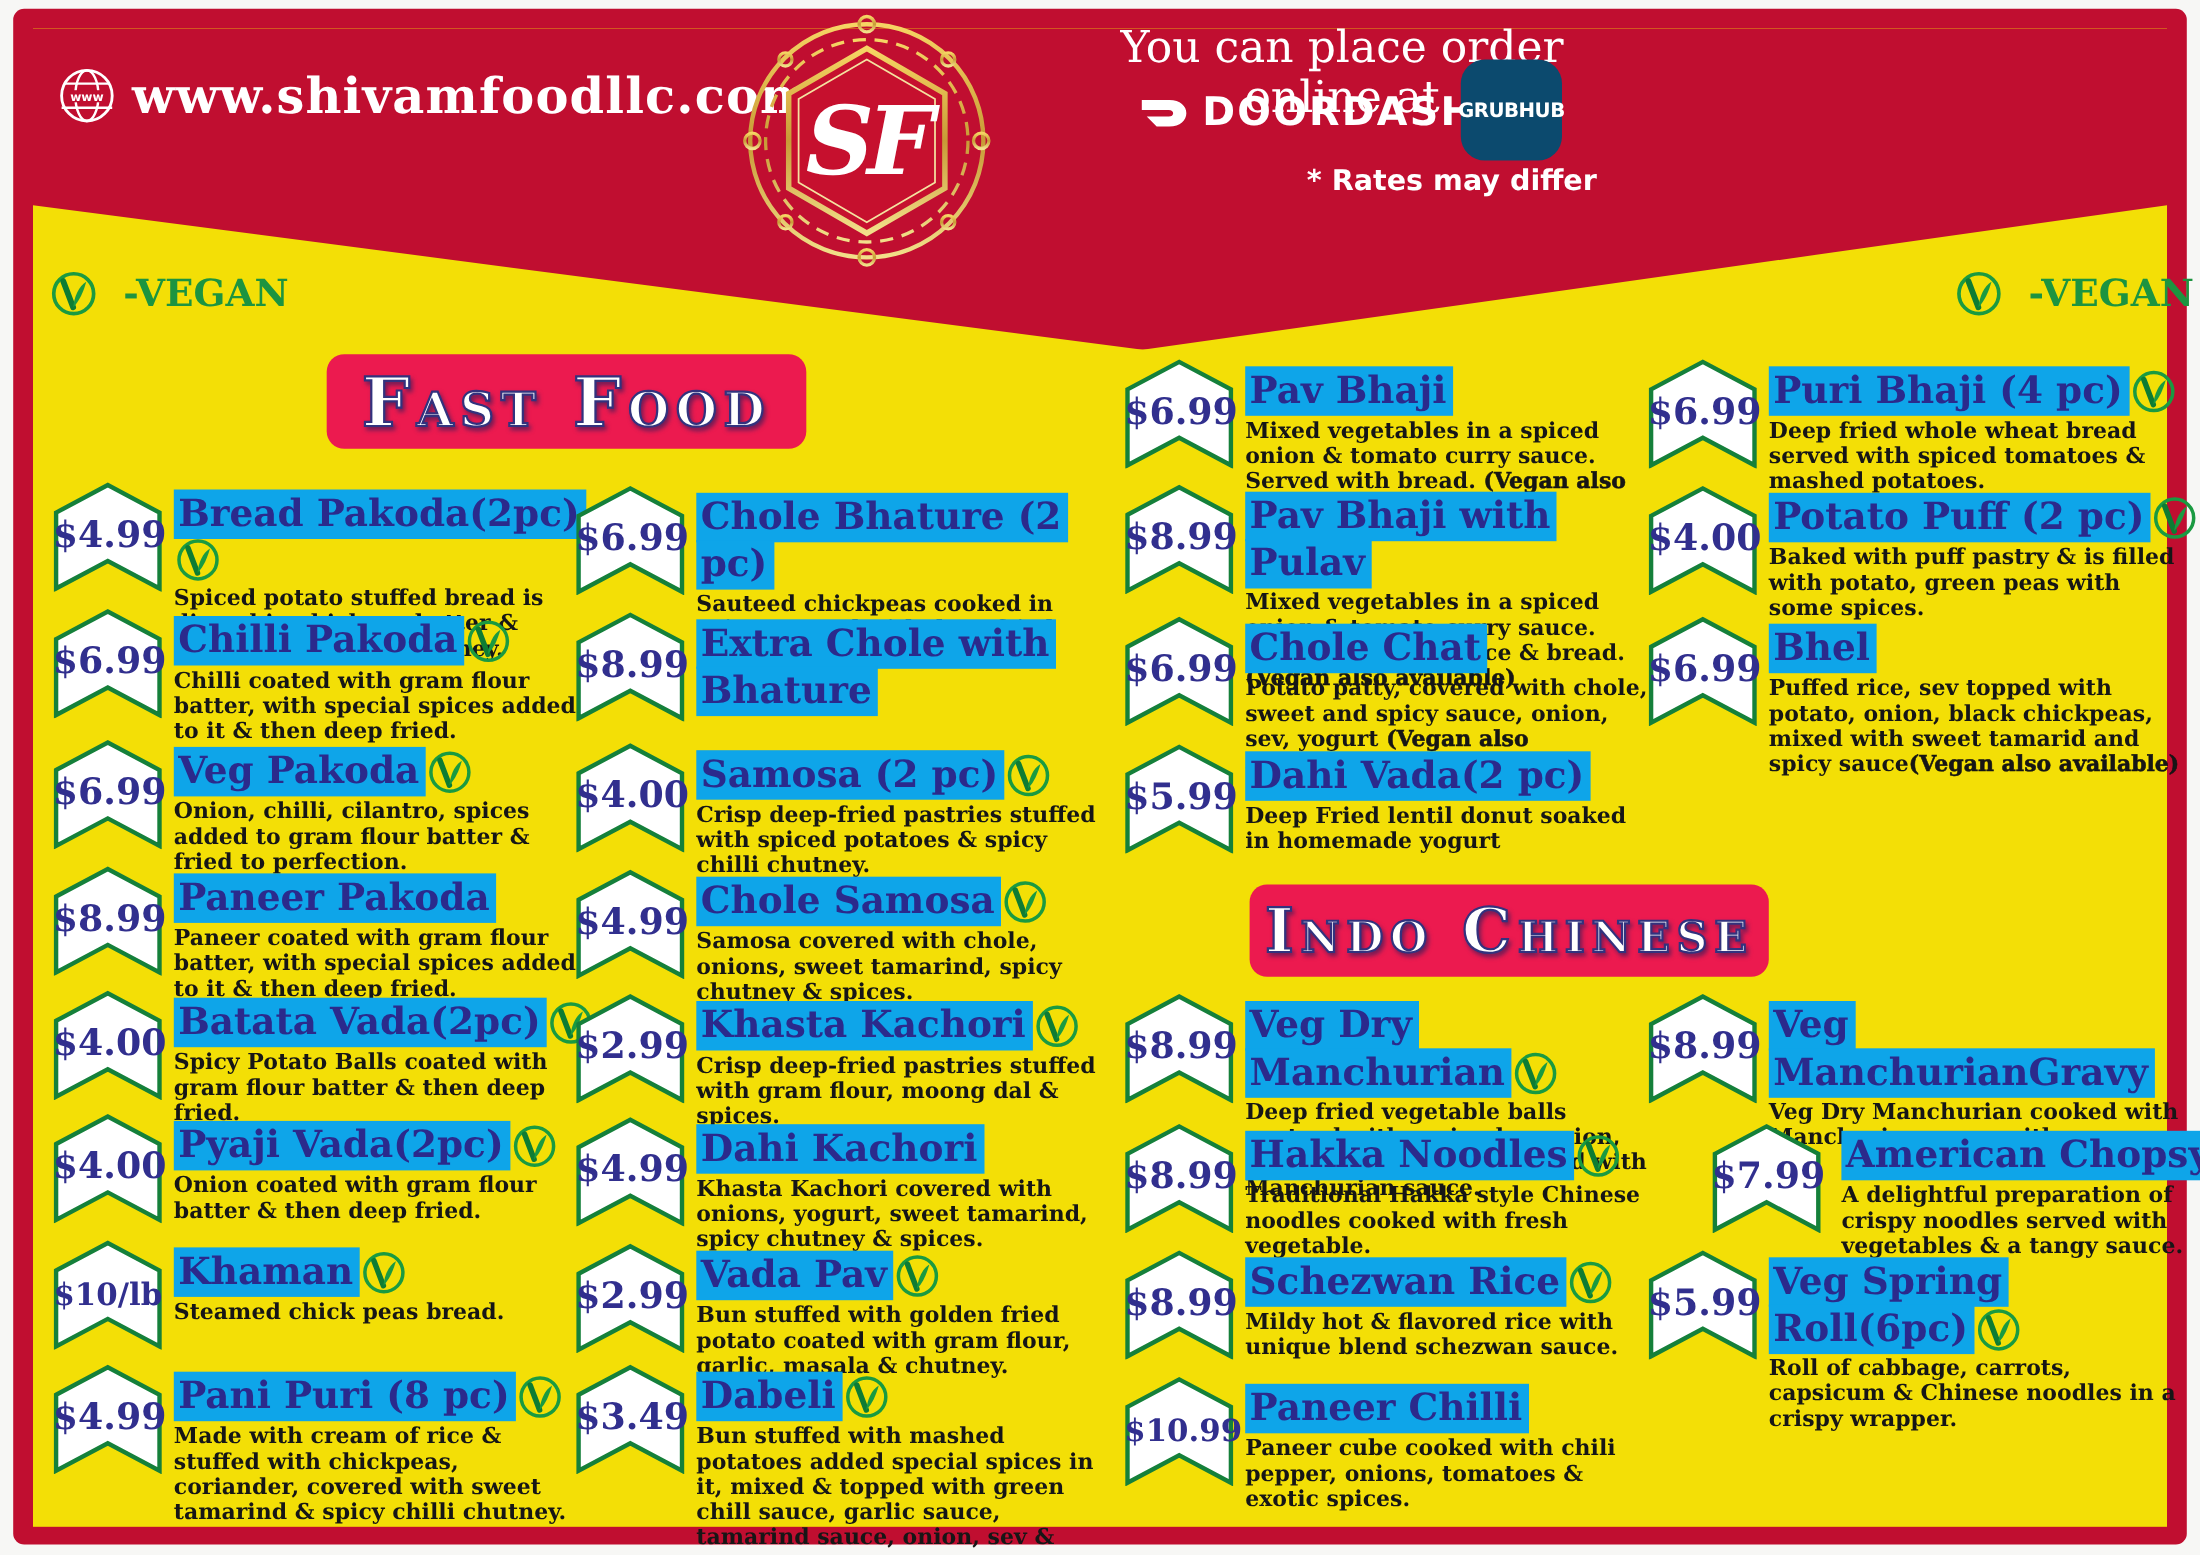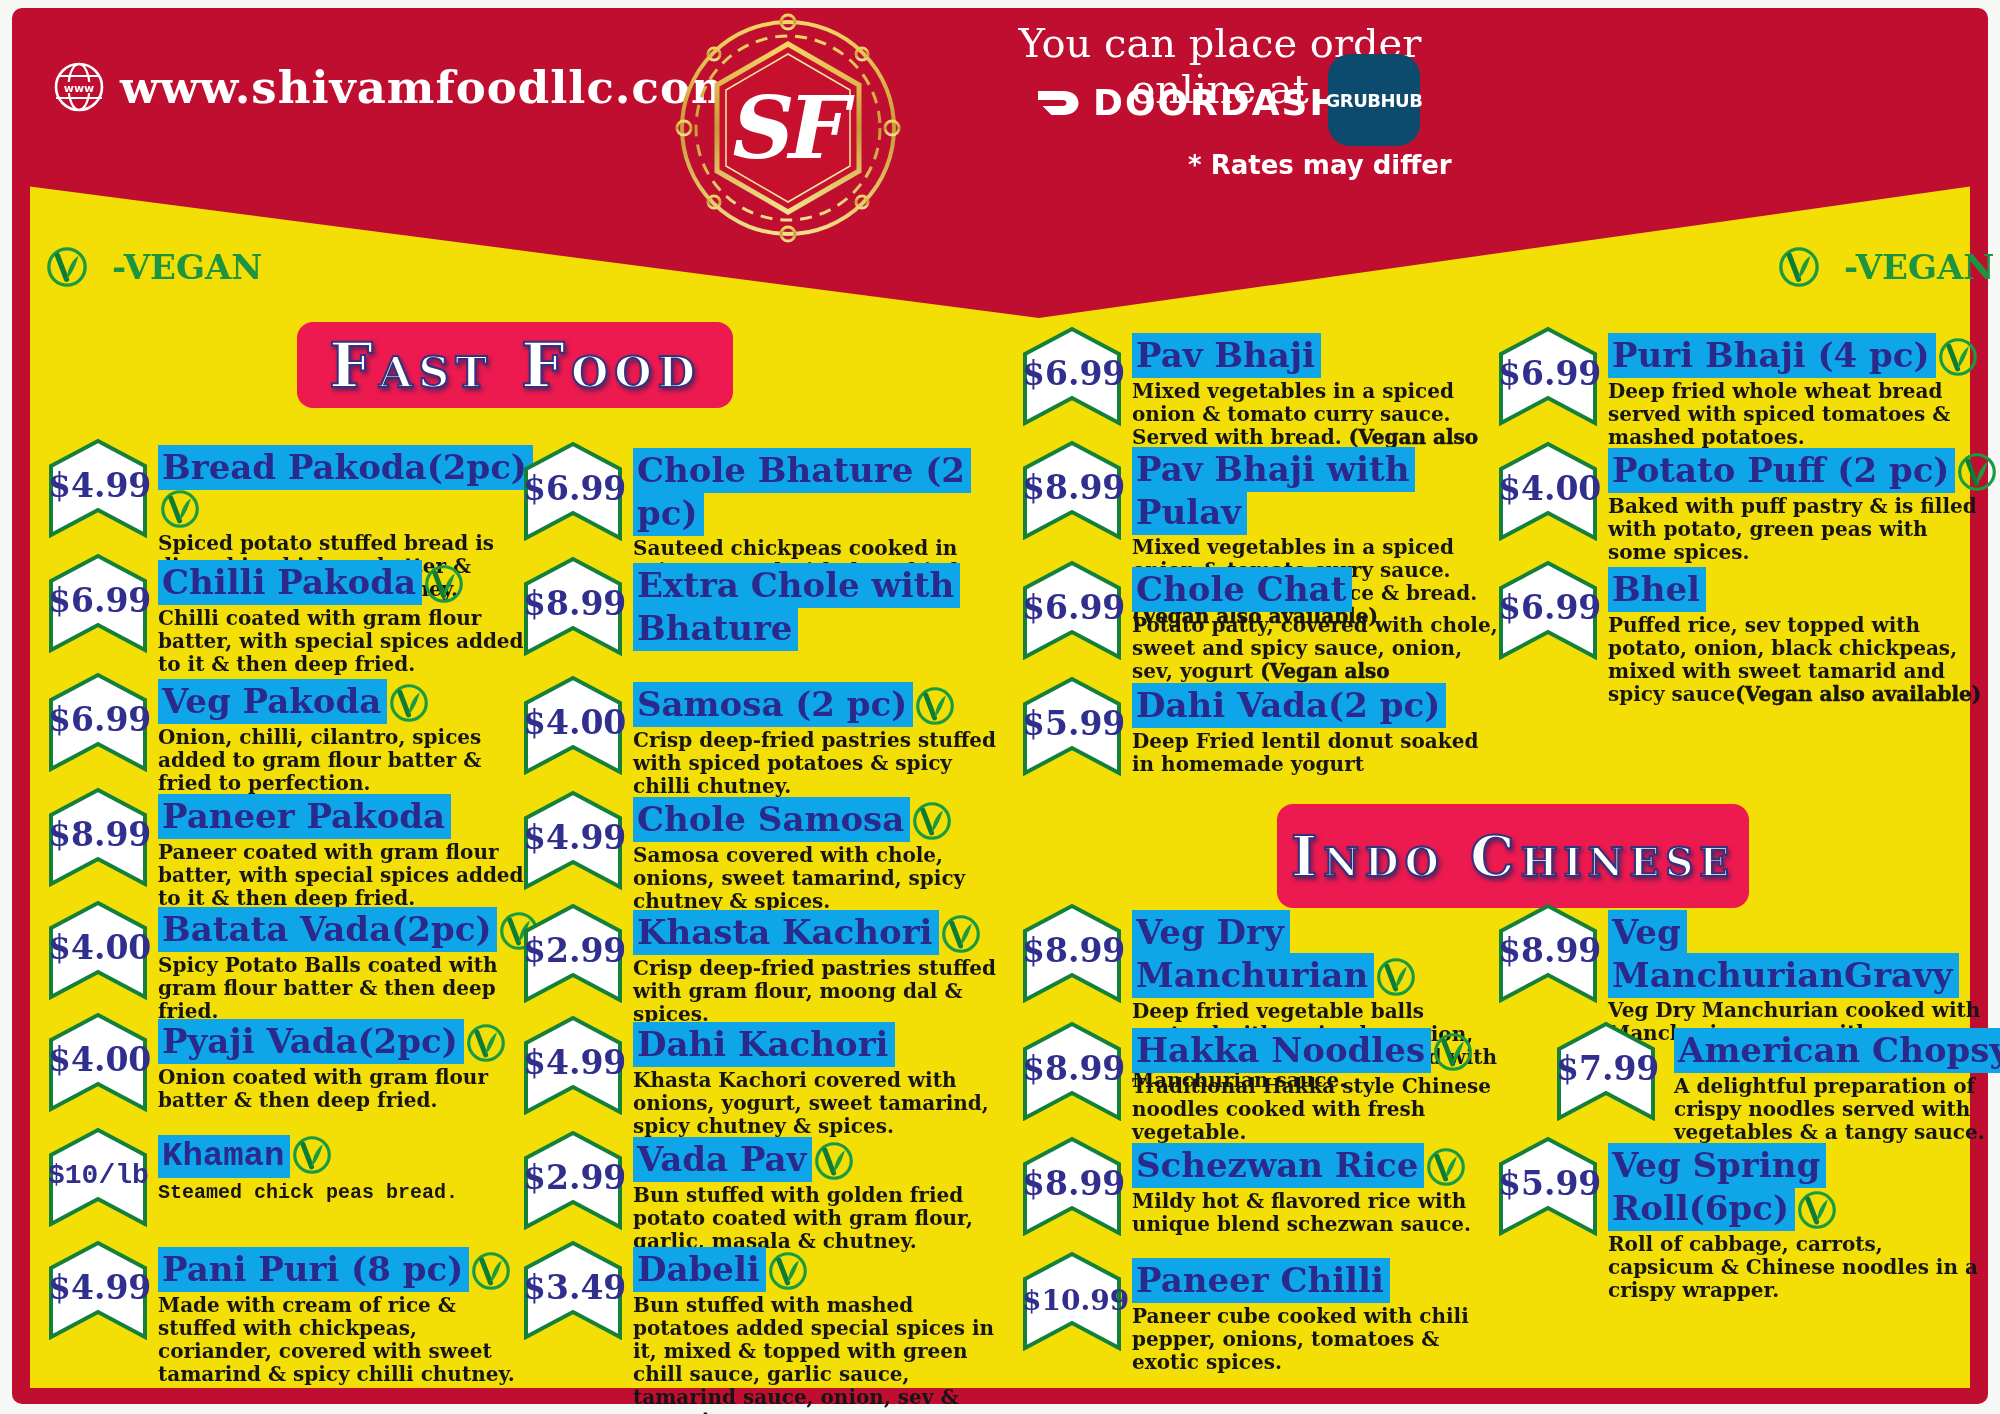--- a/index.html
+++ b/index.html
@@ -22,21 +22,21 @@
   .rates{position:absolute;left:1188px;top:150px;font-family:"DejaVu Sans",sans-serif;font-weight:700;font-size:26px;color:#fff;}
   .logo{position:absolute;left:672px;top:10px;width:232px;height:236px;}
   
   .vegan-legend{position:absolute;display:flex;align-items:center;gap:24px;color:#1C9440;font-weight:700;font-size:34px;}
   .vl-left{left:46px;top:246px;}
   .vl-right{left:1778px;top:246px;}
   .vl-icon{width:42px;height:42px;}
   
   .section-banner{position:absolute;background:#EC1A4F;border-radius:16px;display:flex;align-items:center;justify-content:center;}
   .sb-fast{left:297px;top:322px;width:436px;height:86px;}
-  .sb-indo{left:1277px;top:804px;width:472px;height:104px;}
+  .sb-indo{left:1136px;top:804px;width:472px;height:84px;}
   .sb-text{font-variant:small-caps;font-weight:700;color:#ffffff;-webkit-text-stroke:2px #32327E;letter-spacing:6px;
     filter:drop-shadow(2px 3px 2px rgba(30,30,90,.6));white-space:nowrap;}
   .sb-fast .sb-text{font-size:62px;}
   .sb-indo .sb-text{font-size:56px;}
   
   #menu-items{position:absolute;inset:0;}
   .item{position:absolute;display:flex;gap:10px;width:488px;}
   .badge{position:relative;width:100px;height:100px;flex:0 0 100px;}
   .badge svg{position:absolute;inset:0;width:100%;height:100%;}
   .badge polygon{fill:#fff;stroke:#15803A;stroke-width:4;}
@@ -221,21 +221,21 @@
         </div>
         <div class="body">
           <div class="iname"><span class="nm">Pyaji Vada(2pc)</span><span class="vicon"><svg viewBox="0 0 44 44">
                 <circle cx="22" cy="22" r="19" class="vring"></circle>
                 <path class="vstroke" d="M12 10 L21.5 35"></path>
                 <path class="vleaf" d="M21.5 35 C22.5 25 26.5 15 34 10.5 C31 20.5 28 28 21.5 35 Z"></path>
               </svg></span></div>
           <div class="idesc"><span>Onion coated with gram flour batter &amp; then deep fried.</span><b class="vnote"></b></div>
         </div>
       </div>
-      <div class="item" style="left: 48px; top: 1127px; font-family: Liberation Mono, monospace;">
+      <div class="item" style="left: 48px; top: 1127px;">
         <div class="badge">
           <svg viewBox="0 0 100 100" preserveAspectRatio="none">
             <polygon points="3,28 50,3 97,28 97,97 50,72 3,97"></polygon>
           </svg>
           <span class="price sm">$10/lb</span>
         </div>
         <div class="body">
           <div class="iname"><span class="nm">Khaman</span><span class="vicon"><svg viewBox="0 0 44 44">
                 <circle cx="22" cy="22" r="19" class="vring"></circle>
                 <path class="vstroke" d="M12 10 L21.5 35"></path>

